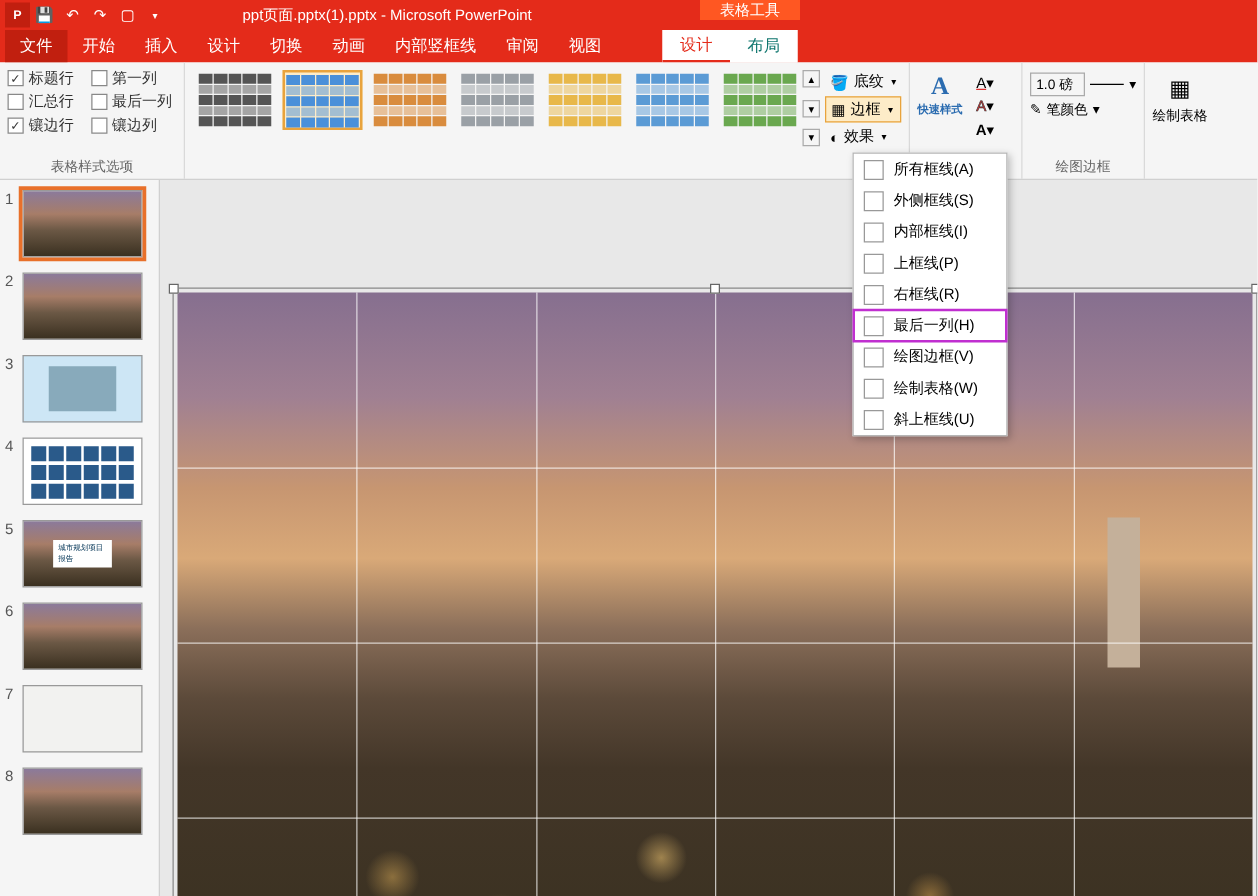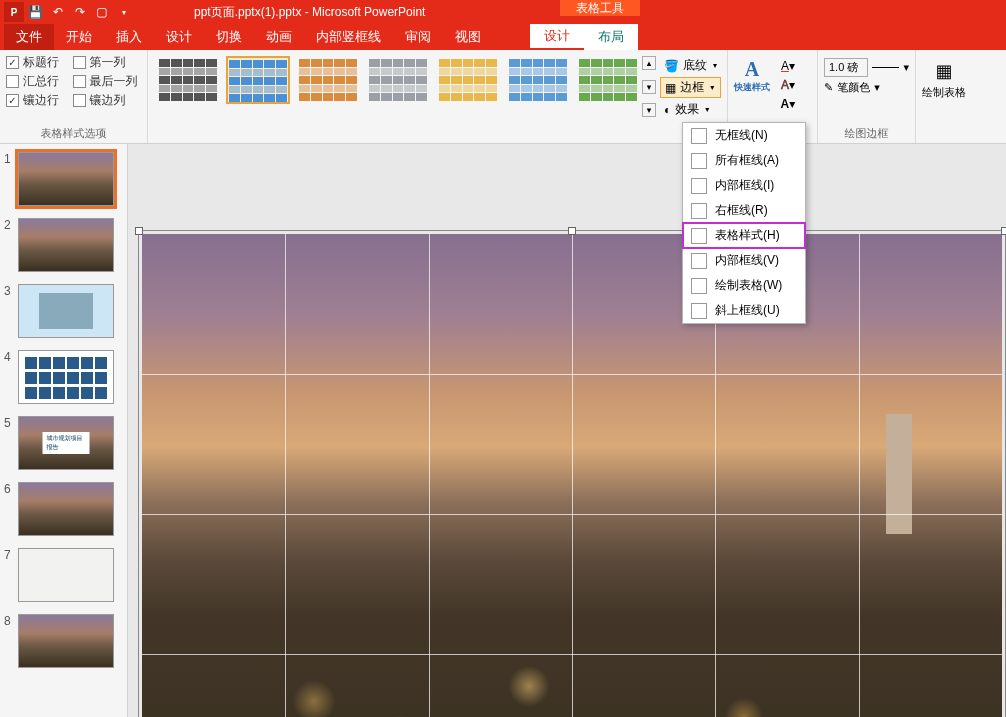--- a/index.html
+++ b/index.html
@@ -411,41 +411,45 @@
     <div class="big-btn">
       <span style="font-size:18px">▦</span>
       <span>绘制表格</span>
     </div>
   </div>
 </div>
 
 <div class="border-menu" id="border-menu">
     <div class="border-menu-item">
       <span class="bicon"></span>
-      <span>无框线(N)</span>
-    </div>
-    <div class="border-menu-item">
-      <span class="bicon"></span>
       <span>所有框线(A)</span>
     </div>
     <div class="border-menu-item">
       <span class="bicon"></span>
+      <span>外侧框线(S)</span>
+    </div>
+    <div class="border-menu-item">
+      <span class="bicon"></span>
       <span>内部框线(I)</span>
     </div>
     <div class="border-menu-item">
       <span class="bicon"></span>
+      <span>上框线(P)</span>
+    </div>
+    <div class="border-menu-item">
+      <span class="bicon"></span>
       <span>右框线(R)</span>
     </div>
     <div class="border-menu-item highlighted">
       <span class="bicon"></span>
-      <span>表格样式(H)</span>
-    </div>
-    <div class="border-menu-item">
-      <span class="bicon"></span>
-      <span>内部框线(V)</span>
+      <span>最后一列(H)</span>
+    </div>
+    <div class="border-menu-item">
+      <span class="bicon"></span>
+      <span>绘图边框(V)</span>
     </div>
     <div class="border-menu-item">
       <span class="bicon"></span>
       <span>绘制表格(W)</span>
     </div>
     <div class="border-menu-item">
       <span class="bicon"></span>
       <span>斜上框线(U)</span>
     </div>
   </div>

